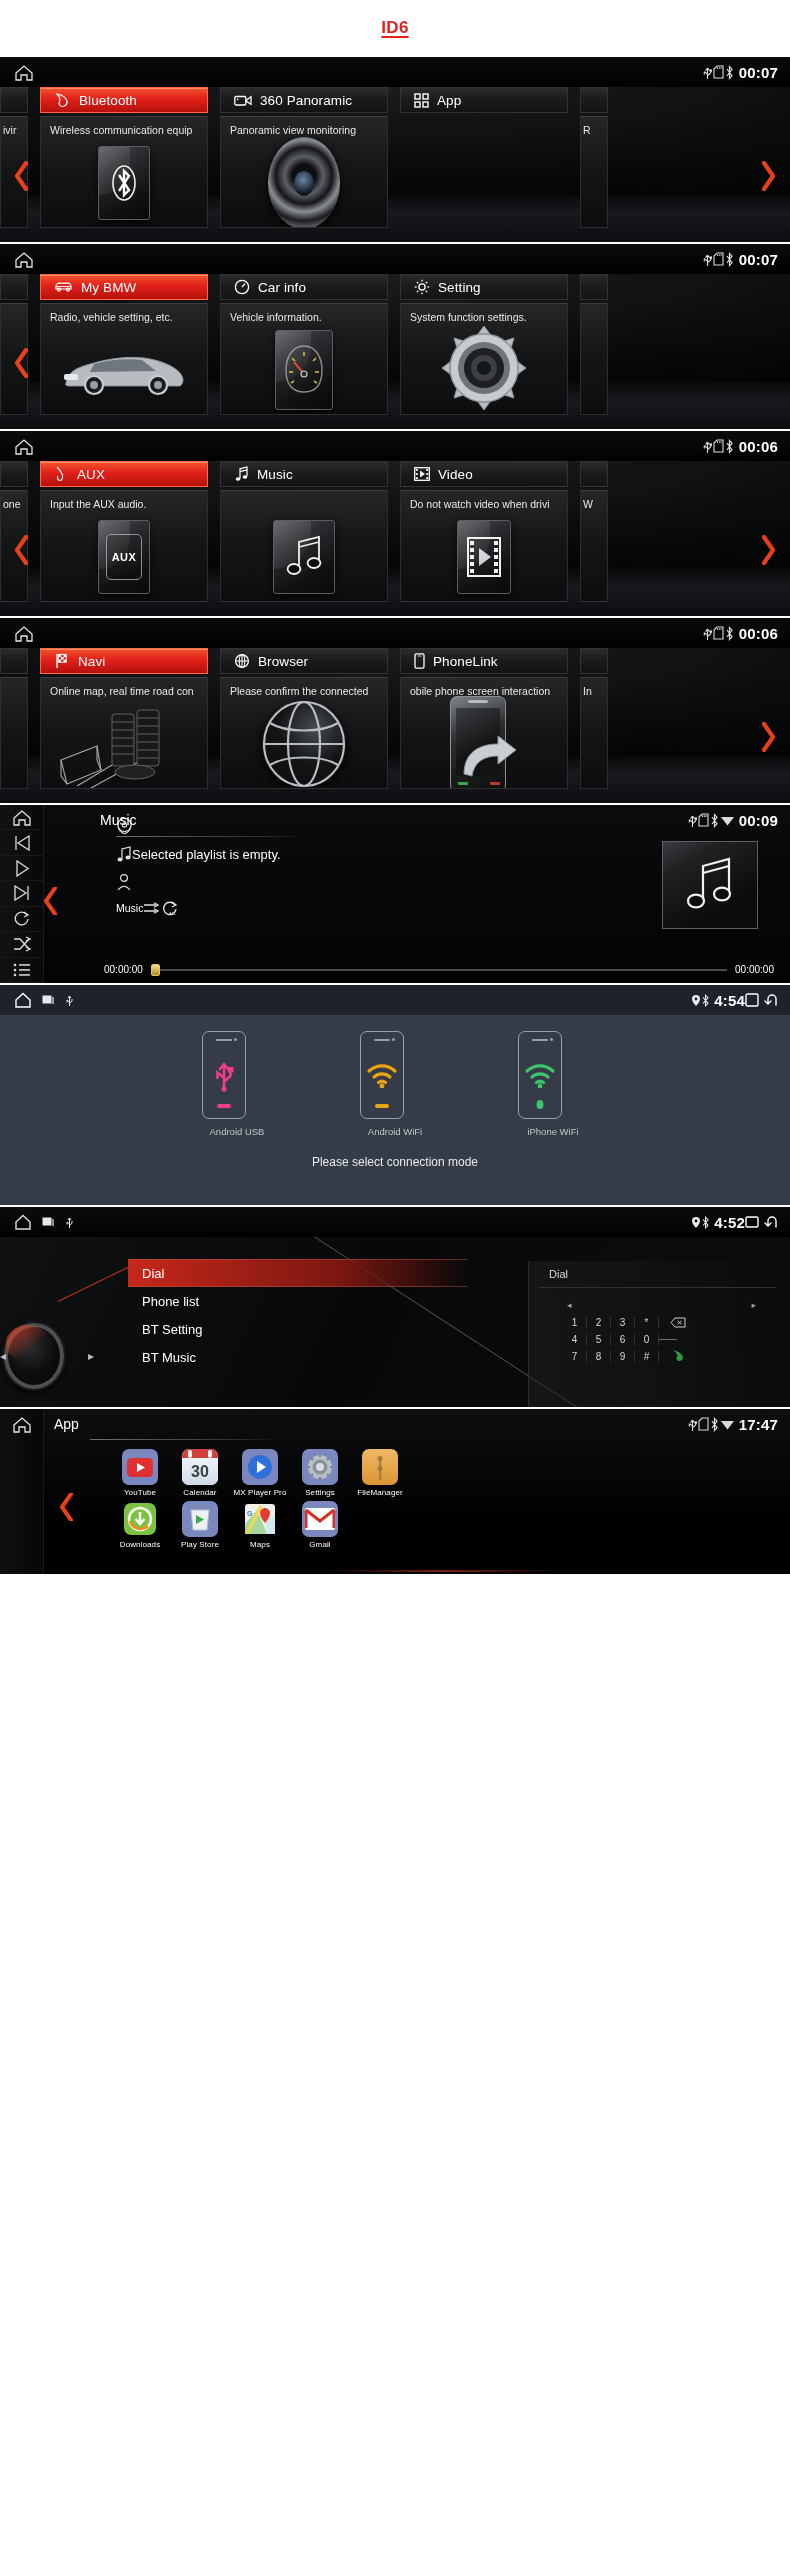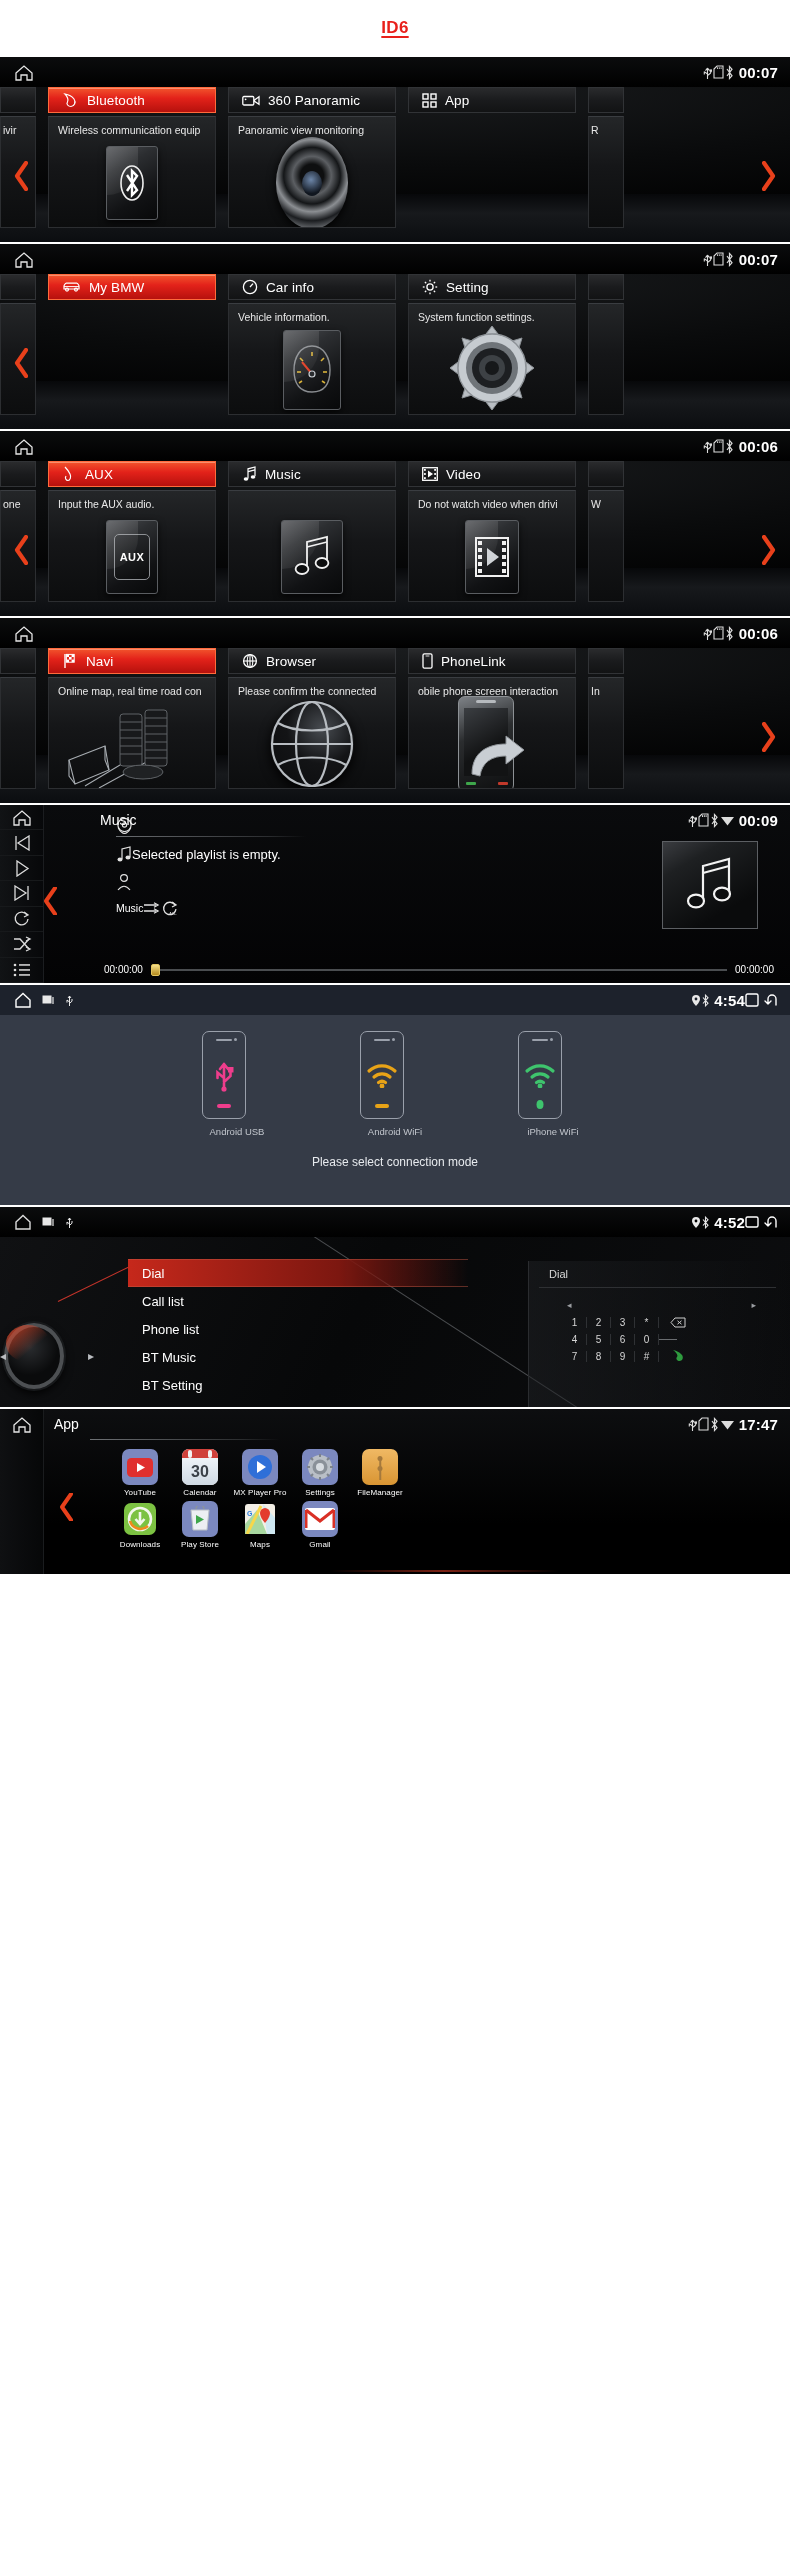--- a/index.html
+++ b/index.html
@@ -74,21 +74,21 @@
     display: flex; align-items: flex-start;
     padding-left: 0; gap: 0;
     z-index: 2;
   }
   .card {
     position: relative;
     width: 168px;
     margin-left: 12px;
     flex: 0 0 auto;
   }
-  .card.edge { width: 36px; margin-left: 0; overflow: hidden; }
+  .card.edge { width: 28px; margin-left: 0; overflow: hidden; }
   .card-head {
     height: 26px;
     display: flex; align-items: center; gap: 8px;
     padding: 0 0 0 13px;
     background: linear-gradient(#2a2b2d 0%, #1a1b1d 50%, #121314 100%);
     border: 1px solid #313336;
     color: #fff; font-size: 13.5px; letter-spacing: .1px;
     white-space: nowrap;
   }
   .card.hot .card-head {
@@ -498,20 +498,34 @@
               <div class="card-head">
                 <span class="ic">
                   <svg width="19" height="12" viewBox="0 0 19 12">
                     <path d="M2 8 V5.2 C2 4.6 3 2.2 4.4 2.2 H14.6 C16 2.2 17 4.6 17 5.2 V8 Z" fill="none" stroke="#fff" stroke-width="1.2"></path>
                     <circle cx="5" cy="8.6" r="1.5" fill="none" stroke="#fff" stroke-width="1.2"></circle>
                     <circle cx="14" cy="8.6" r="1.5" fill="none" stroke="#fff" stroke-width="1.2"></circle>
                     <path d="M2 5.6 H17" stroke="#fff" stroke-width="1"></path>
                   </svg>
                 </span>
                 <span>My BMW</span>
+              </div>
+              <div class="card-body">
+                <div class="card-desc">Radio, vehicle setting, etc.</div>
+                <div class="card-art">
+                  <div style="width:128px;height:58px;position:relative"><svg width="128" height="58" viewBox="0 0 128 58">
+                      <path d="M6 42 C8 30 18 26 34 22 C48 18 66 15 84 17 C100 19 114 25 120 32 C124 37 124 42 120 45 L10 45 C6 45 5 44 6 42 Z" fill="#b7bcc1" stroke="#8e9398" stroke-width="1"></path>
+                      <path d="M34 23 C48 19 66 17 82 19 L96 30 L30 31 Z" fill="#6f767d"></path>
+                      <circle cx="34" cy="44" r="9" fill="#1a1c1e" stroke="#c9ced3" stroke-width="2.2"></circle>
+                      <circle cx="98" cy="44" r="9" fill="#1a1c1e" stroke="#c9ced3" stroke-width="2.2"></circle>
+                      <circle cx="34" cy="44" r="4" fill="#9aa0a6"></circle>
+                      <circle cx="98" cy="44" r="4" fill="#9aa0a6"></circle>
+                      <rect x="4" y="33" width="14" height="6" rx="2" fill="#e6eaee"></rect>
+                    </svg></div>
+                </div>
               </div>
             </div>
             <div class="card">
               <div class="card-head">
                 <span class="ic">
                   <svg width="16" height="16" viewBox="0 0 16 16">
                     <circle cx="8" cy="8" r="6.6" fill="none" stroke="#fff" stroke-width="1.3"></circle>
                     <path d="M8 8 L11 4.6" stroke="#fff" stroke-width="1.3" fill="none"></path>
                   </svg>
                 </span>
@@ -1222,30 +1236,27 @@
         </div>
       <div class="knob-line"></div>
       <span class="knob-chev kc-l">◂</span>
       <span class="knob-chev kc-r">▸</span>
 
       <div class="dial-menu" id="dial-menu">
           <div class="dial-item sel">
             <span>Dial</span>
           </div>
           <div class="dial-item">
-            <span>Call list</span>
-          </div>
-          <div class="dial-item">
             <span>Phone list</span>
           </div>
           <div class="dial-item">
-            <span>BT Music</span>
+            <span>BT Setting</span>
           </div>
           <div class="dial-item">
-            <span>BT Setting</span>
+            <span>BT Music</span>
           </div>
         </div>
 
       <div class="keypad-panel">
         <div class="keypad-title">Dial</div>
         <div class="keypad-rule"></div>
         <div class="keypad-arrows">
           <span>◂</span>
           <span>▸</span>
         </div>

